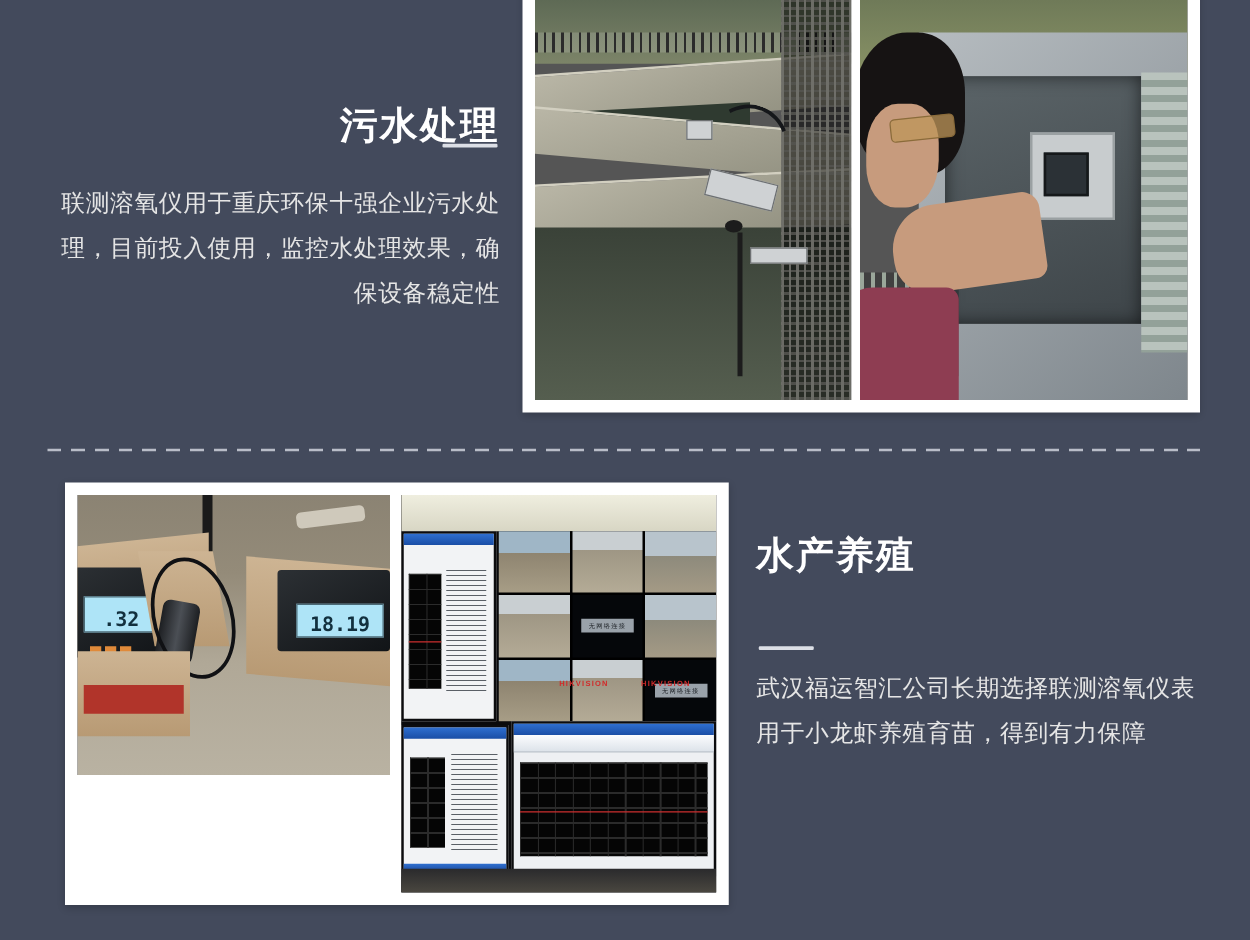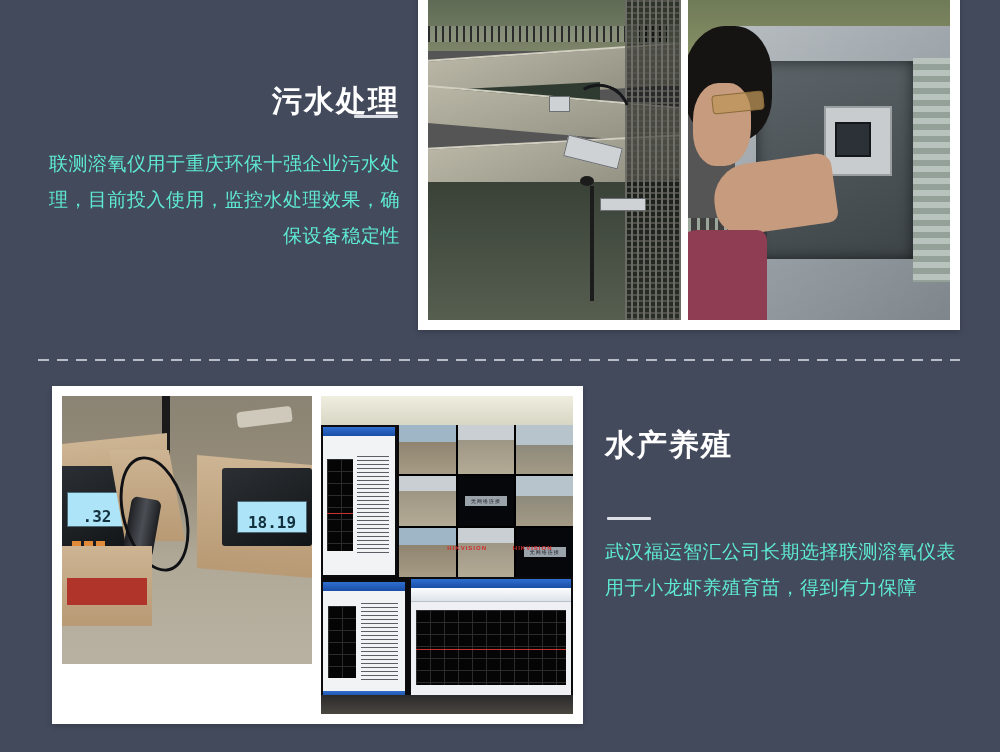--- a/index.html
+++ b/index.html
@@ -23,21 +23,21 @@
     white-space:nowrap;
   }
   .sec-rule {
     position:absolute;
     height:3px;
     background:#dcdfe6;
     border-radius:1px;
   }
   .sec-body {
     position:absolute;
-    color:#5eead4;
+    color:#e5e5e5;
     font-size:19px;
     line-height:36px;
     letter-spacing:0.5px;
   }
 
   
   #sec1-title { right:600px; top:48px;margin-top:36px; }
   #sec1-rule  { right:602px; top:115px; width:44px; }
   #sec1-body  { right:600px; top:146px; width:360px; text-align:right; }
 
@@ -63,21 +63,21 @@
   }
   .photo { position:absolute; overflow:hidden; background:#555; }
 
   
   #frame-top  { left:418px; top:-10px; width:542px; height:340px; }
   #photo-wwtp   { left:428px; top:0px;  width:253px; height:320px; }
   #photo-cabinet{ left:688px; top:0px;  width:262px; height:320px; }
 
   
   #frame-bot   { left:52px; top:386px; width:531px; height:338px; }
-  #photo-meters { left:62px; top:396px; width:250px; height:268px; }
+  #photo-meters { left:62px; top:396px; width:250px; height:224px; }
   #photo-monitor{ left:321px; top:396px; width:252px; height:318px; }
 
   
 
   
   .wwtp-sky   { position:absolute; left:0; top:0; width:100%; height:16%;
                 background:linear-gradient(#5e6a55,#7c8468); }
   .wwtp-rail  { position:absolute; left:0; top:8%; width:100%; height:5%;
                 background:repeating-linear-gradient(to right,
                   #2b2b2b 0 2px, rgba(255,255,255,.15) 2px 7px); }

